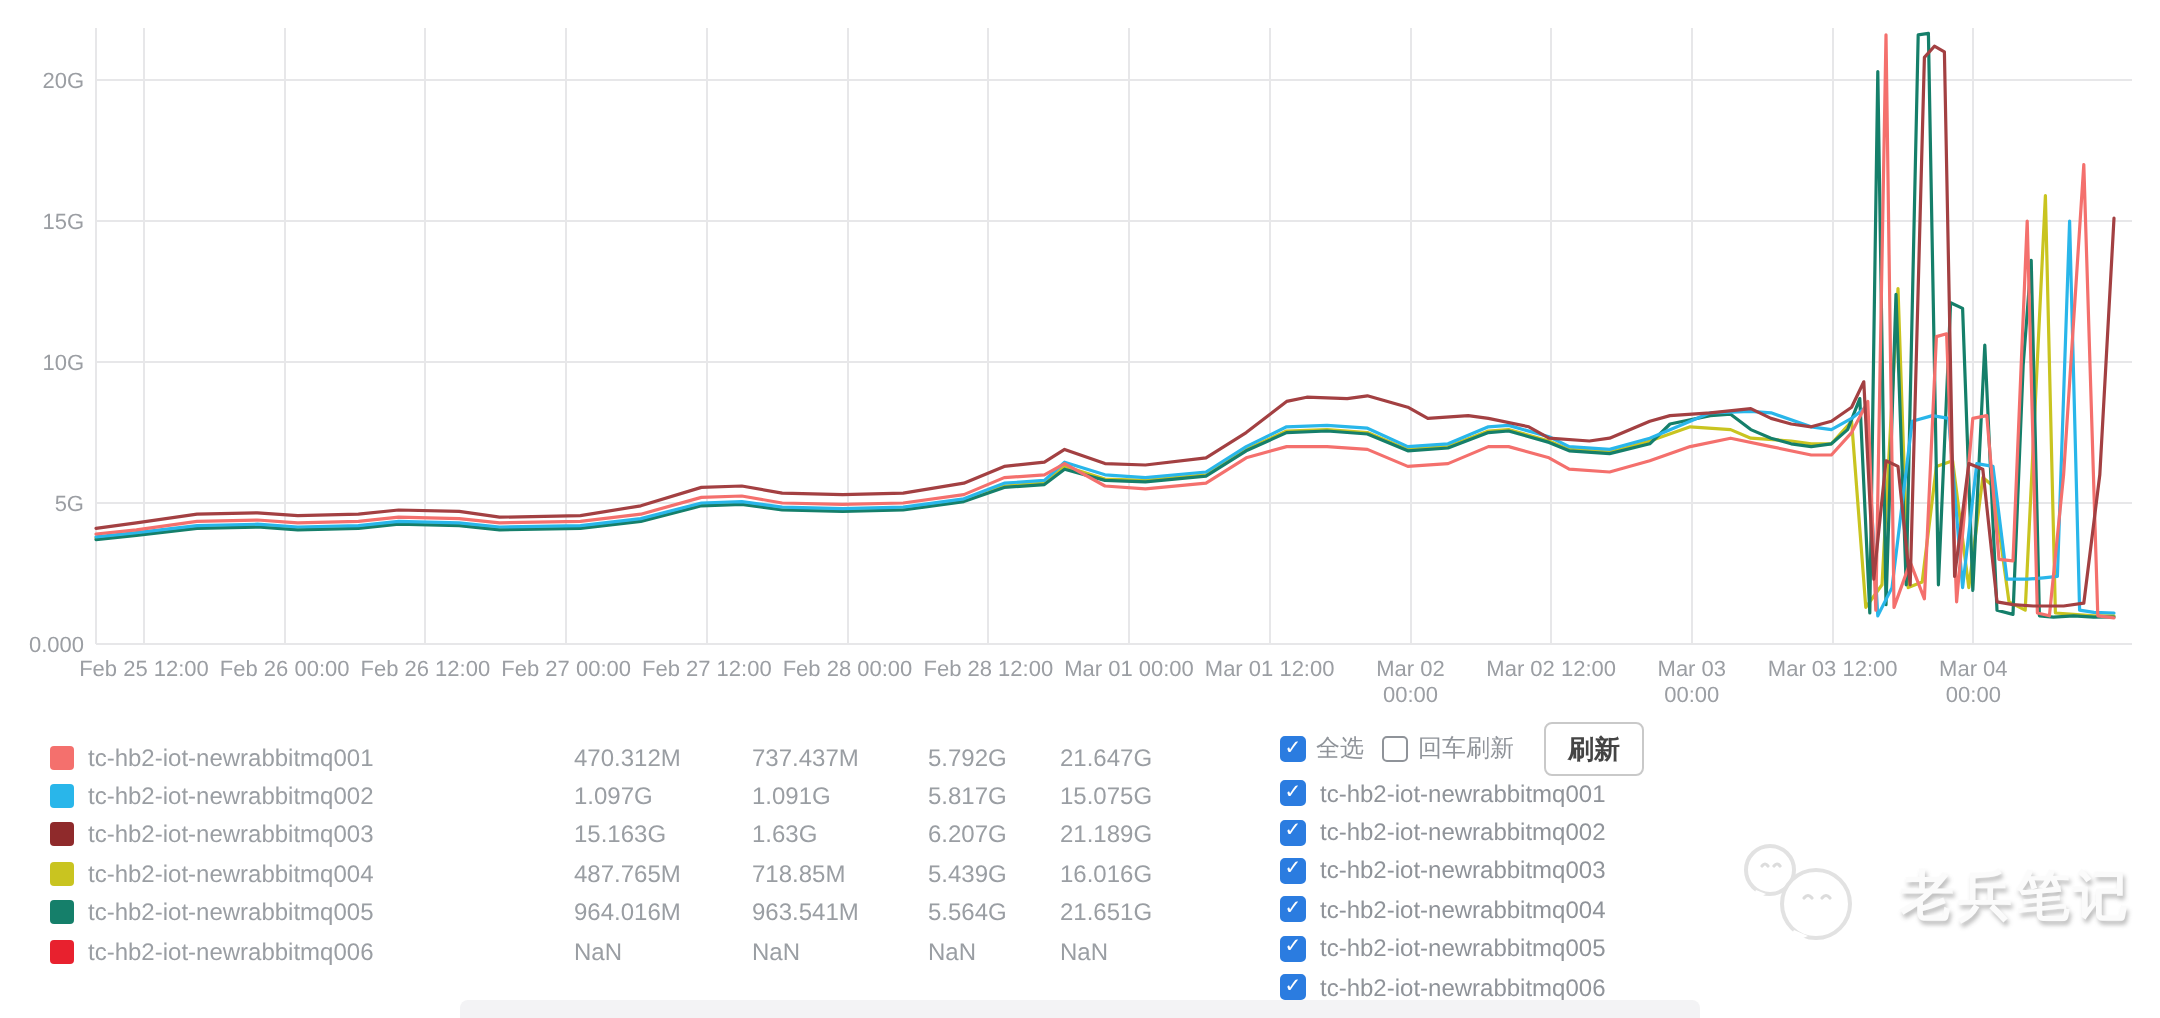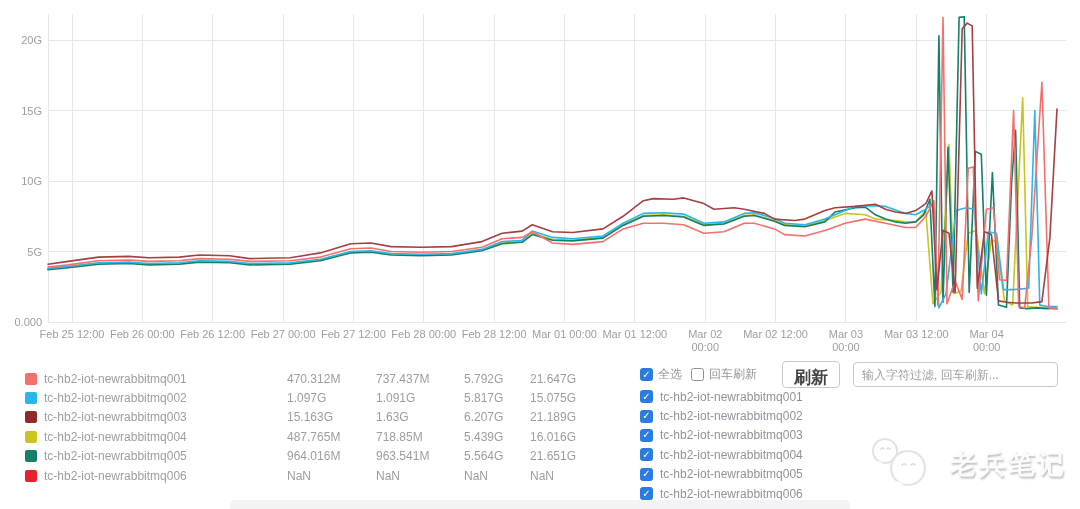--- a/index.html
+++ b/index.html
@@ -19,30 +19,30 @@
   .lt-head{font-weight:bold;color:#8b8e93;}
   .lt-name{display:flex;align-items:center;gap:7px;white-space:nowrap;}
   .swatch{width:12px;height:12px;border-radius:2px;flex:0 0 auto;}
   
   #controls{position:absolute;left:640px;top:361px;display:flex;align-items:center;gap:5px;font-size:12px;color:#8f9399;}
   .cb{width:13px;height:13px;border-radius:2.5px;display:inline-flex;align-items:center;justify-content:center;
       font-size:10px;line-height:1;flex:0 0 auto;box-sizing:border-box;cursor:pointer;}
   .cb.checked{background:#2b7ce0;color:#fff;border:1px solid #2b7ce0;}
   .cb.unchecked{background:#fff;border:1px solid #8f9399;color:transparent;}
   .ctrl-label{margin-right:4px;cursor:pointer;}
-  #refresh-btn{margin-left:16px;height:27px;padding:4px 11px;background:#fff;border:1px solid #c9c9c9;border-radius:4px;
-      font-size:17px;font-weight:bold;color:#444;cursor:pointer;font-family:"Liberation Sans",sans-serif;}
+  #refresh-btn{margin-left:6px;height:27px;padding:4px 11px;background:#fff;border:1px solid #c9c9c9;border-radius:4px;
+      font-size:13px;font-weight:bold;color:#444;cursor:pointer;font-family:"Liberation Sans",sans-serif;}
   #filter-input{margin-left:8px;width:205px;height:25px;border:1px solid #c9c9c9;border-radius:4px;padding:0 8px;
       font-size:12px;color:#555;font-family:"Liberation Sans",sans-serif;outline:none;box-sizing:border-box;}
   #filter-input::placeholder{color:#9a9ea3;}
   
   #series-list{position:absolute;left:640px;top:387px;font-size:12px;color:#8f9399;}
   .sl-item{display:flex;align-items:center;gap:7px;height:19.4px;cursor:pointer;white-space:nowrap;}
   
-  #watermark{position:absolute;right:14px;top:436px;display:flex;align-items:center;gap:8px;}
+  #watermark{position:absolute;right:14px;top:420px;display:flex;align-items:center;gap:8px;}
   #wm-text{font-size:27px;font-weight:bold;letter-spacing:2px;color:#fbfbfb;
       text-shadow:1px 2px 2px rgba(110,110,110,0.45);}
   
   #bottom-band{position:absolute;left:230px;bottom:0;width:620px;height:9px;background:#f3f3f5;border-radius:4px 4px 0 0;}
 </style>
 </head>
 <body>
 
 <div id="chart-wrap">
   <svg id="chart-svg" width="1080" height="360" viewBox="0 0 1080 360">
@@ -158,21 +158,20 @@
       <span>NaN</span>
     </div>
   </div>
 
 <div id="controls">
   <span class="cb checked" id="cb-select-all">✓</span>
   <span class="ctrl-label">全选</span>
   <span class="cb unchecked" id="cb-invert">✓</span>
   <span class="ctrl-label">回车刷新</span>
   <button id="refresh-btn">刷新</button>
-  <input id="filter-input" type="text" placeholder="输入字符过滤, 回车刷新..." style="">
 </div>
 
 <div id="series-list">
     <div class="sl-item">
       <span class="cb checked">✓</span>
       <span>tc-hb2-iot-newrabbitmq001</span>
     </div>
     <div class="sl-item">
       <span class="cb checked">✓</span>
       <span>tc-hb2-iot-newrabbitmq002</span>

